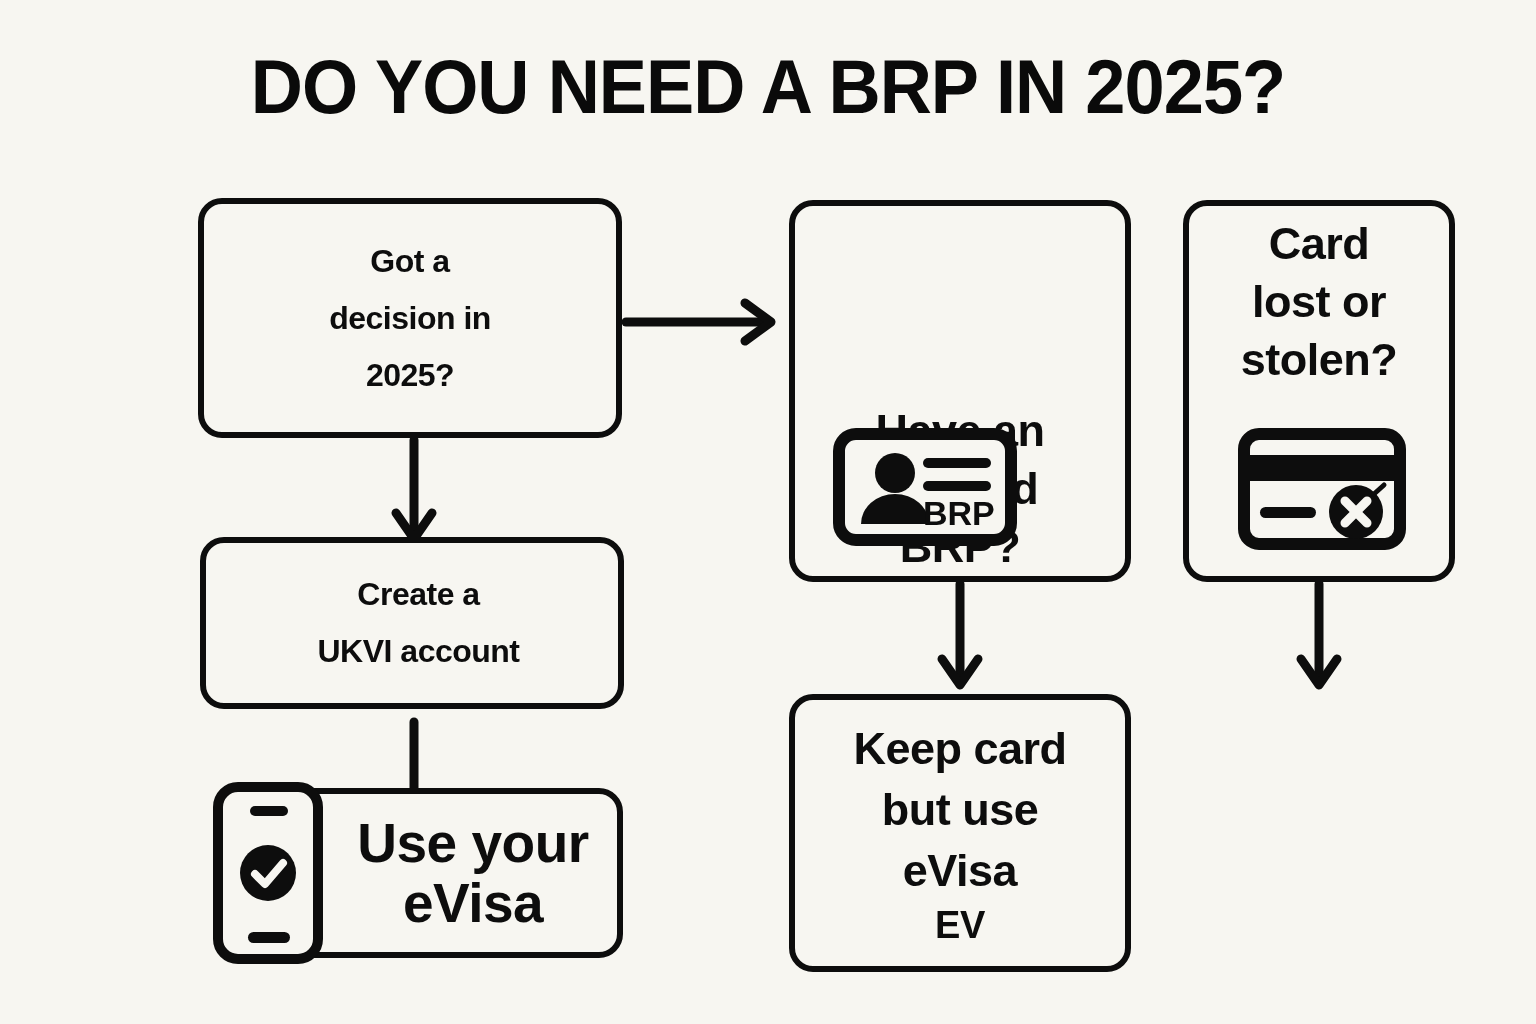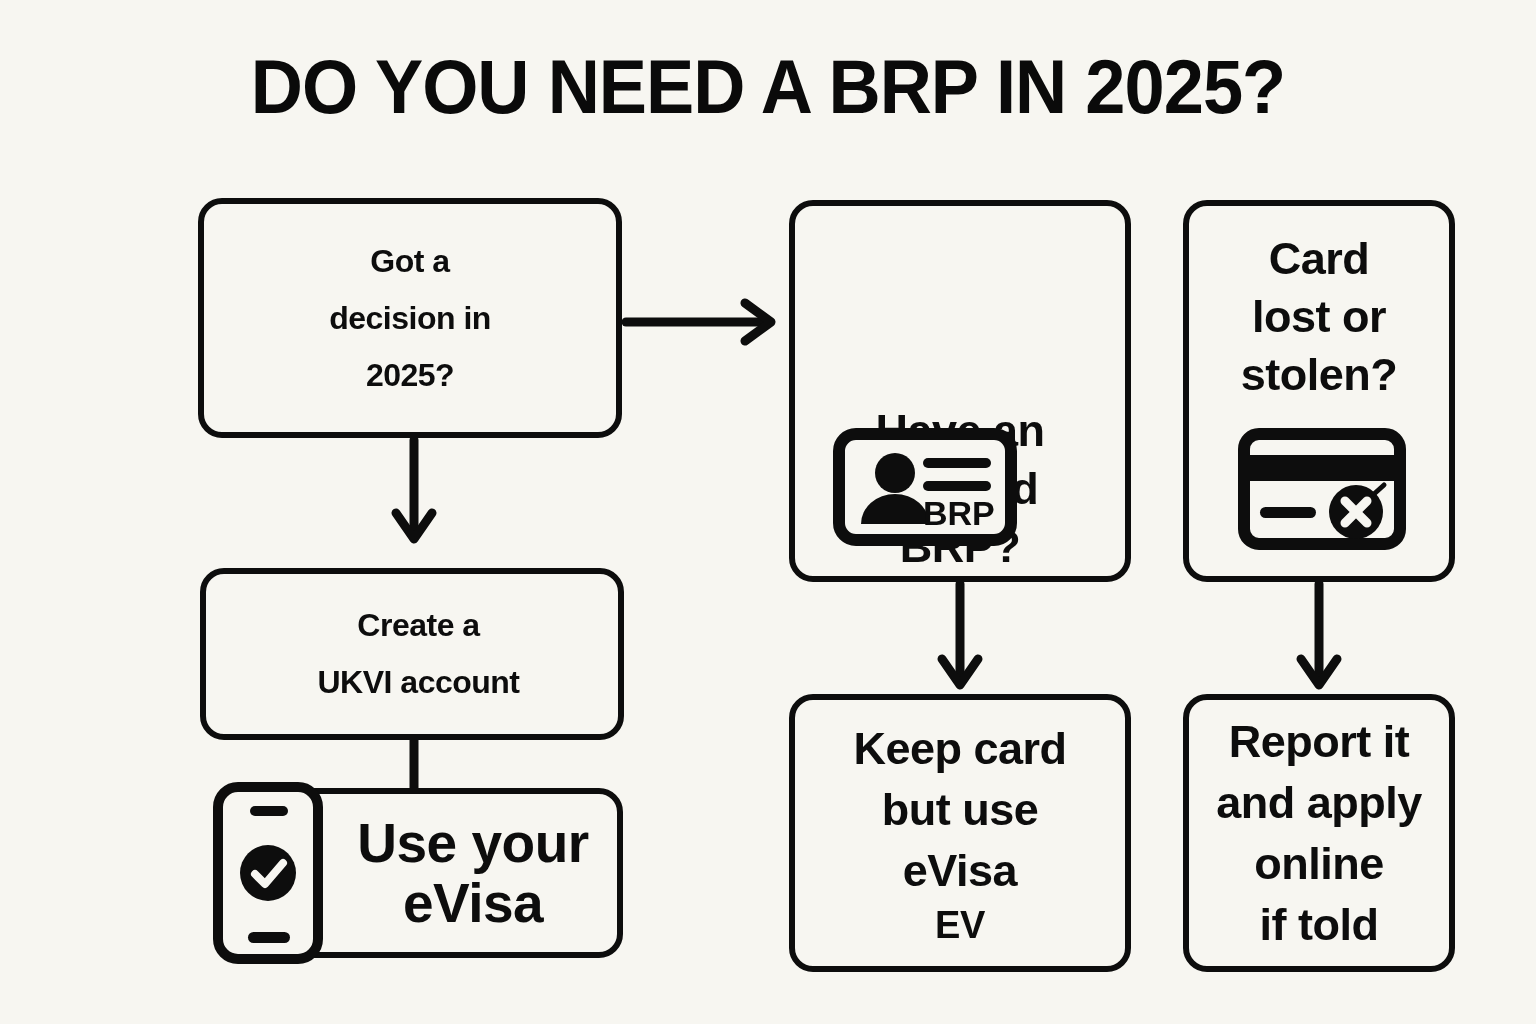--- a/index.html
+++ b/index.html
@@ -62,28 +62,28 @@
   }
   .node .sublabel {
     font-size: 38px;
     line-height: 48px;
     font-weight: 700;
     letter-spacing: -0.3px;
   }
 
   
   #node-decision   { left: 198px;  top: 198px; width: 424px; height: 240px; }
-  #node-ukvi       { left: 200px;  top: 568px; width: 424px; height: 172px; padding-left: 13px; }
+  #node-ukvi       { left: 200px;  top: 537px; width: 424px; height: 172px; padding-left: 13px; }
   #node-evisa      { left: 251px;  top: 788px; width: 372px; height: 170px;
                      justify-content: center; padding-left: 72px; }
   #node-expired    { left: 789px;  top: 200px; width: 342px; height: 382px;
                      justify-content: flex-end; padding-top: 32px; }
   #node-keepcard   { left: 789px;  top: 694px; width: 342px; height: 278px; }
   #node-cardlost   { left: 1183px; top: 200px; width: 272px; height: 382px;
-                     justify-content: flex-start; padding-top: 24px; }
+                     justify-content: flex-start; padding-top: 9px; }
   #node-report     { left: 1183px; top: 694px; width: 272px; height: 278px; }
 
   #node-expired .label,
   #node-cardlost .label { font-size: 45px; line-height: 58px; }
   #node-keepcard .label,
   #node-report .label   { font-size: 45px; line-height: 61px; }
   #node-evisa .label    { font-size: 55px; line-height: 60px; }
 
   
   #wires {
@@ -199,20 +199,14 @@
     </svg>
   </div>
 
   <div class="node" id="node-keepcard">
     <div class="label">Keep card
 but use
 eVisa</div>
     <div class="sublabel">EV</div>
   </div>
 
-  <div class="node" id="node-report">
-    <div class="label">Report it
-and apply
-online
-if told</div>
-  </div>
 
 </div>
 
 </body></html>

